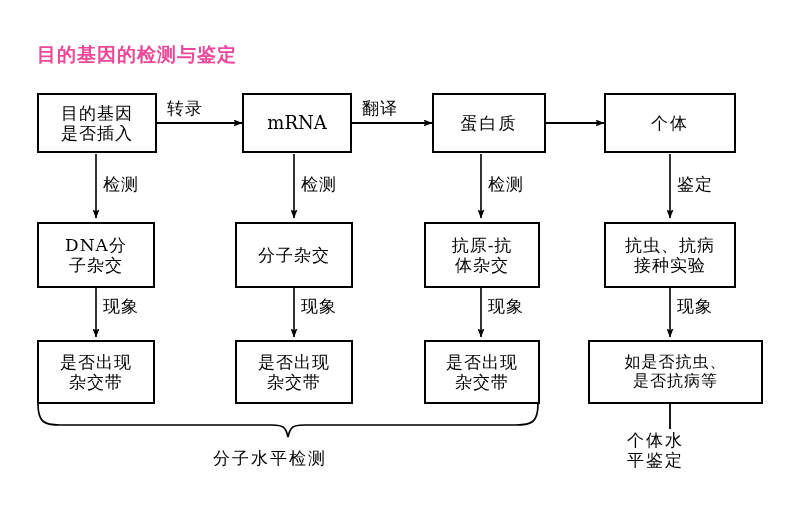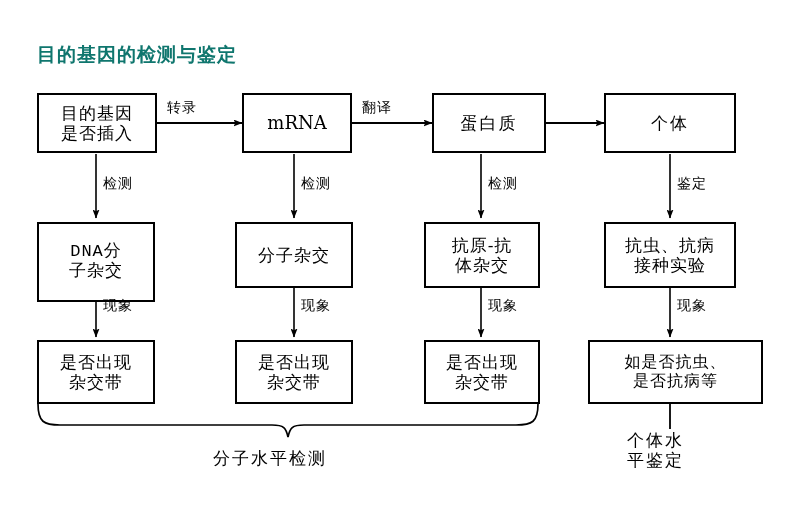--- a/index.html
+++ b/index.html
@@ -49,21 +49,21 @@
     letter-spacing: 1px;
     white-space: nowrap;
   }
   .box .ln { display: block; }
   .box.single { letter-spacing: 2px; }
   .box.latin { font-size: 18px; letter-spacing: 0px; }
 
   
   .edge-label {
     position: absolute;
-    font-size: 14px;
+    font-size: 17px;
     letter-spacing: 1px;
     white-space: nowrap;
     line-height: 1;
   }
 
   
   .caption {
     position: absolute;
     font-size: 17px;
     letter-spacing: 2px;
@@ -71,21 +71,21 @@
     text-align: left;
     line-height: 1.2;
   }
   svg { display: block; }
 </style>
 </head>
 <body style="background: rgb(255, 255, 255);">
 
 <div id="canvas">
 
-  <div class="title" style="color: #0f766e;">目的基因的检测与鉴定</div>
+  <div class="title" style="color: #ec4899;">目的基因的检测与鉴定</div>
 
   <svg width="794" height="529" style="position:absolute;left:0;top:0;">
     <defs>
       <marker id="ah" markerWidth="9" markerHeight="7" refX="8.5" refY="3.5" orient="auto" markerUnits="userSpaceOnUse">
         <path d="M0,0 L9,3.5 L0,7 L1.8,3.5 Z" fill="#000"></path>
       </marker>
     </defs>
 
     <g>
       <line x1="157" y1="123" x2="242" y2="123" stroke="#000" stroke-width="1.8" marker-end="url(#ah)"></line>
@@ -151,21 +151,21 @@
   </div>
 
   <div class="edge-label" style="left:167px; top:100px;">转录</div>
   <div class="edge-label" style="left:362px; top:100px;">翻译</div>
 
   <div class="edge-label" style="left:103px; top:176px;">检测</div>
   <div class="edge-label" style="left:301px; top:176px;">检测</div>
   <div class="edge-label" style="left:488px; top:176px;">检测</div>
   <div class="edge-label" style="left:677px; top:176px;">鉴定</div>
 
-  <div class="box" style="left:37px;  top:222px; width:118px; height:80px;font-family:Liberation Mono, monospace;">
+  <div class="box" style="left:37px;  top:222px; width:118px; height:66px;">
     <span class="ln">DNA分</span>
     <span class="ln">子杂交</span>
   </div>
 
   <div class="box" style="left:235px; top:222px; width:118px; height:66px;">
     <span class="ln">分子杂交</span>
   </div>
 
   <div class="box" style="left:424px; top:222px; width:116px; height:66px;">
     <span class="ln">抗原-抗</span>

